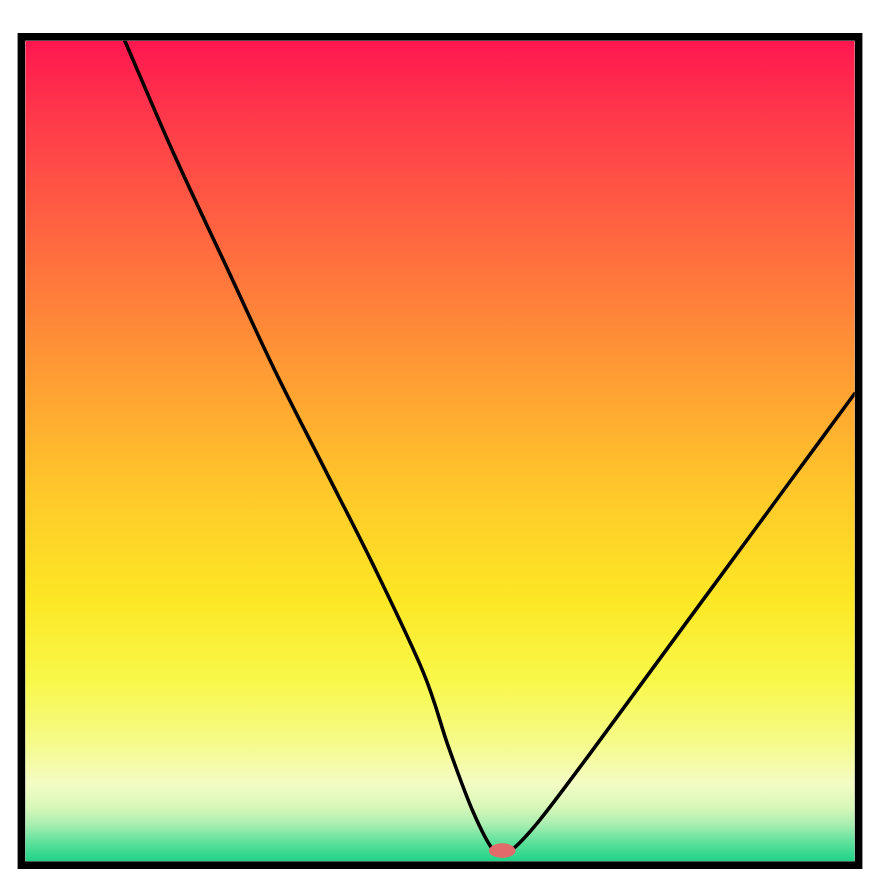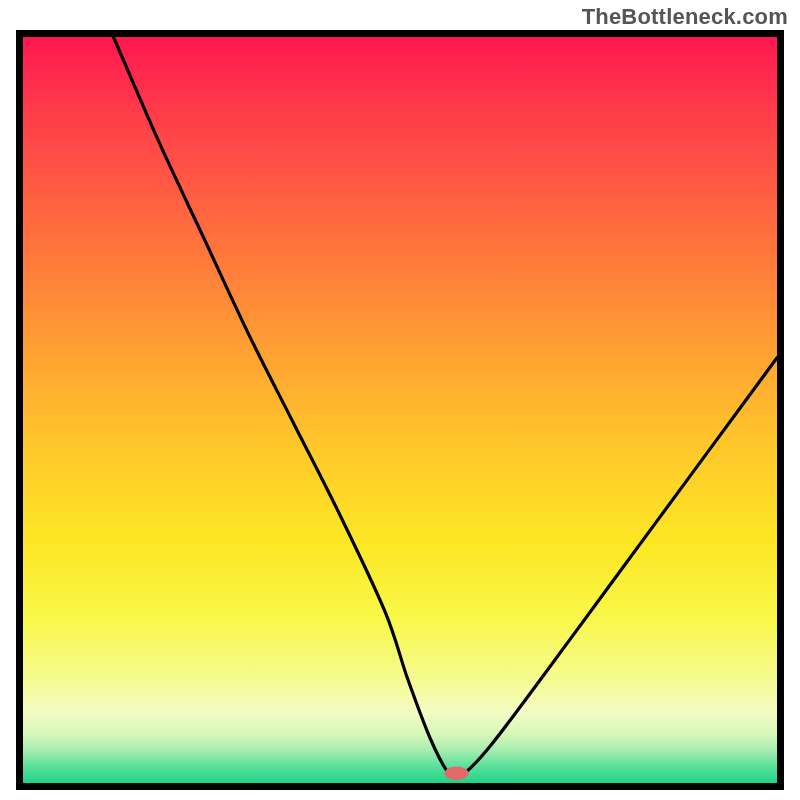--- a/index.html
+++ b/index.html
@@ -42,21 +42,20 @@
     left: 0;
     width: 754px;
     height: 746px;
     display: block;
   }
 </style>
 </head>
 <body>
 <div class="container">
 
-  <div class="watermark">TheBottleneck.com</div>
 
   <div class="plot-frame">
     <svg class="plot-svg" viewBox="0 0 754 746" preserveAspectRatio="none">
       <defs>
         <linearGradient id="bg-grad" x1="0" y1="0" x2="0" y2="1">
             <stop offset="0.00%" stop-color="#ff1750"></stop>
             <stop offset="10.00%" stop-color="#ff3b4a"></stop>
             <stop offset="25.00%" stop-color="#ff6a3f"></stop>
             <stop offset="40.00%" stop-color="#ff9a34"></stop>
             <stop offset="55.00%" stop-color="#ffc82a"></stop>

